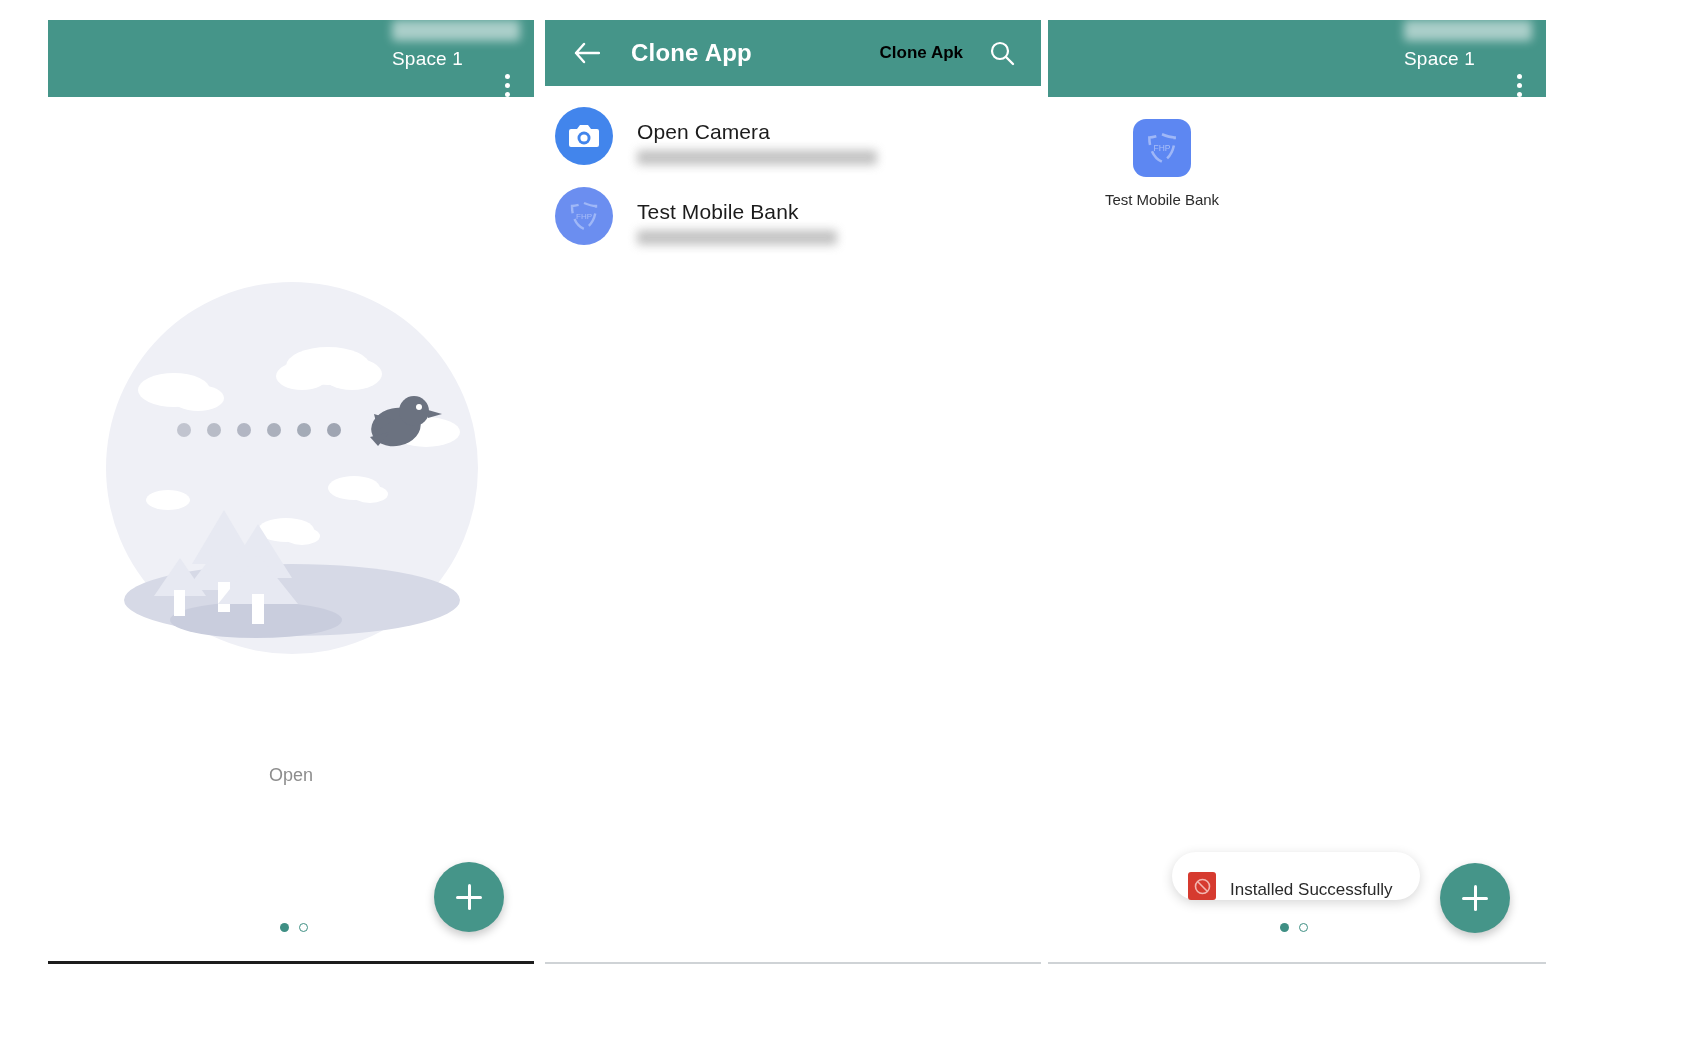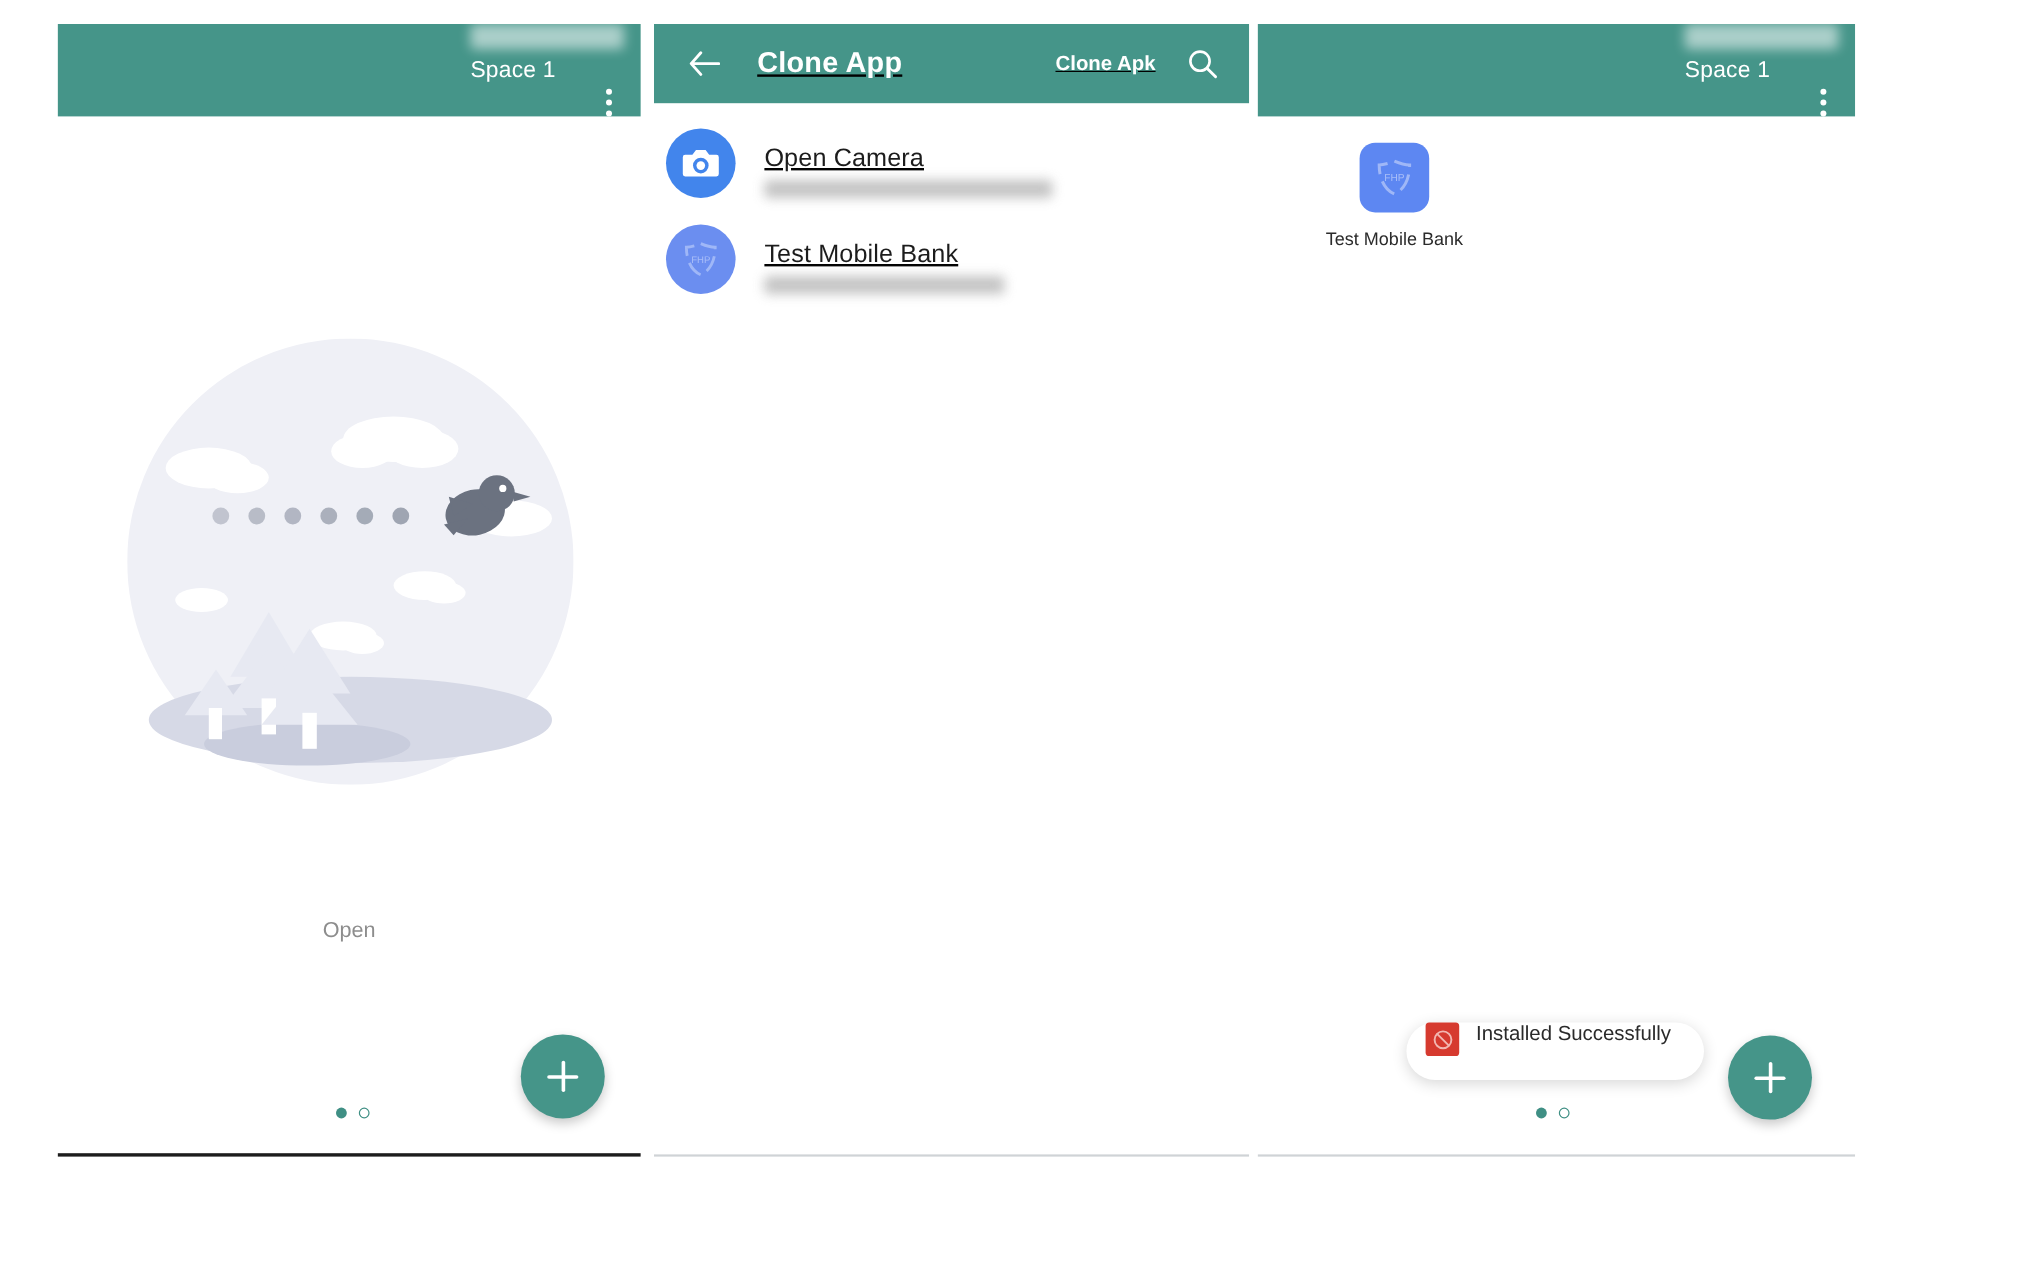--- a/index.html
+++ b/index.html
@@ -7,21 +7,21 @@
     width: 1694px; height: 1064px;
     background: #ffffff;
     font-family: "Liberation Sans", sans-serif;
     overflow: hidden;
   }
   .stage { position: relative; width: 1694px; height: 1064px; background:#fff; }
 
   
   .panel { position: absolute; top: 20px; background: #ffffff; overflow: hidden; }
   .panel-left   { left: 48px;   width: 486px; height: 944px; }
-  .panel-middle { left: 545px;  width: 496px; height: 944px; text-decoration: underline; }
+  .panel-middle { left: 545px;  width: 496px; height: 944px; }
   .panel-right  { left: 1048px; width: 498px; height: 944px; }
 
   .panel-bottomline {
     position:absolute; bottom:0; left:0; right:0; height:3px; background:#1d1d1d;
   }
   .panel-bottomline.thin { background:#cfd3d6; height:2px; }
 
   
   .appbar-home {
     position: relative; height: 77px; background: #459589;
@@ -42,21 +42,21 @@
            padding:4px 10px; cursor:pointer; }
   .kebab span { display:block; width:5px; height:5px; border-radius:50%; background:#fff; }
 
   
   .appbar-clone {
     position: relative; height: 66px; background: #459589;
     display:flex; align-items:center; padding: 0 16px 0 20px; gap: 0;
   }
   .back-arrow { width:44px; height:44px; display:flex; align-items:center; justify-content:center; cursor:pointer; }
   .clone-title { color:#fff; font-size:24px; font-weight:bold; margin-left:22px; letter-spacing:.2px; }
-  .clone-apk { color:#ffffff; font-size:17px; font-weight:bold; margin-left:auto; }
+  .clone-apk { color:#000000; font-size:17px; font-weight:bold; margin-left:auto; }
   .search-btn { width:46px; height:46px; display:flex; align-items:center; justify-content:center; margin-left:16px; cursor:pointer; }
 
   
   .app-list { padding-top: 10px; }
   .app-row { display:flex; align-items:flex-end; padding: 11px 0 11px 10px; cursor:pointer; }
   .app-icon { width:58px; height:58px; border-radius:50%; flex:none; position:relative; overflow:hidden; }
   .app-text { margin-left: 24px; display:flex; flex-direction:column; gap:6px; flex:1; }
   .app-name { font-size:21px; color:#1c1c1c; letter-spacing:.1px; }
   .pkg-blur { height:15px; border-radius:3px; background:#b9b9b9; filter: blur(5px); opacity:.85; }
 
@@ -102,21 +102,21 @@
   .dots { position:absolute; display:flex; gap:10px; align-items:center; }
   .dot { width:9px; height:9px; border-radius:50%; }
   .dot.active { background:#3f8f84; }
   .dot.inactive { background:#ffffff; border:1.5px solid #3f8f84; }
 
   
   .toast {
     position:absolute; left:1172px; top:852px; width:248px; height:48px;
     background:#ffffff; border-radius:26px;
     box-shadow: 0 3px 12px rgba(0,0,0,.16);
-    display:flex; align-items:flex-start; padding-left:16px; gap:14px;
+    display:flex; align-items:flex-end; padding-left:16px; gap:14px;
   }
   .toast-icon {
     width:28px; height:28px; background:#d63a2f; border-radius:3px;
     display:flex; align-items:center; justify-content:center; flex:none;
   }
   .toast-text { font-size:17px; color:#2a2a2a; }
 </style>
 </head>
 <body>
 

